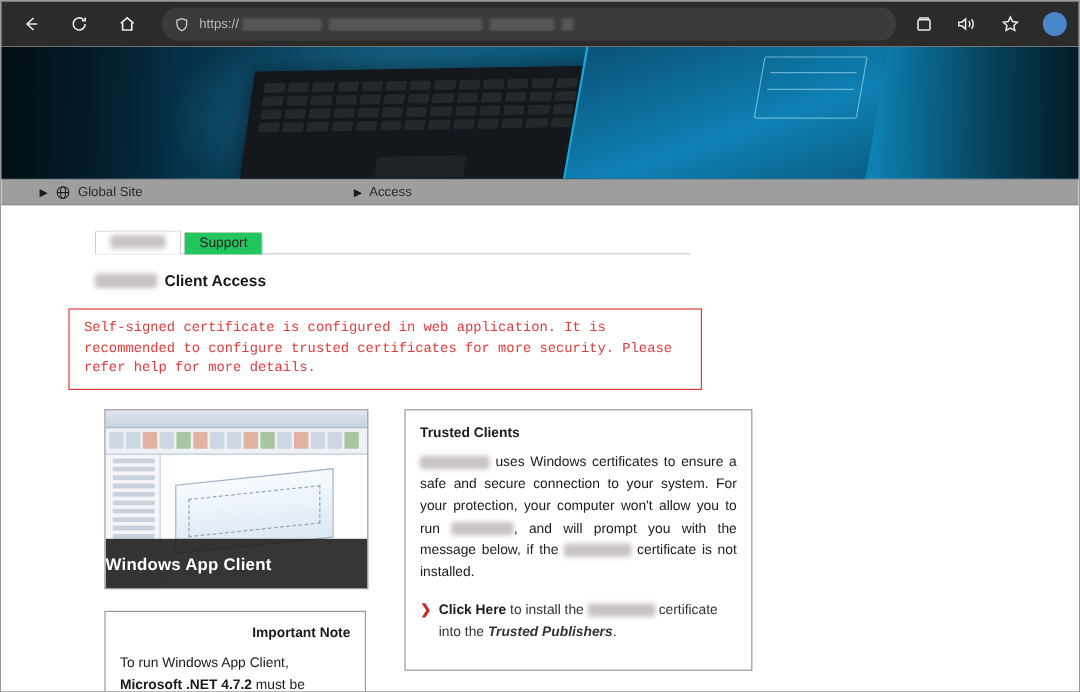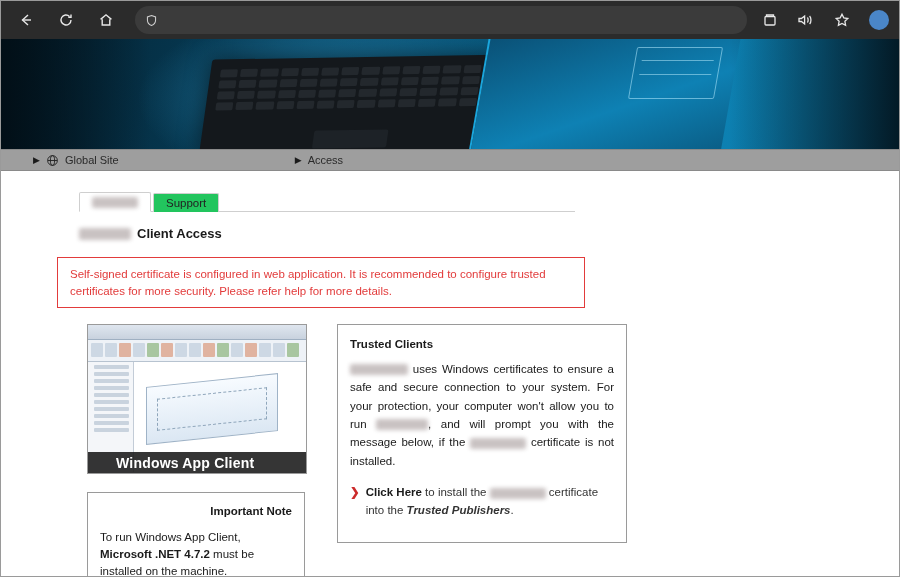--- a/index.html
+++ b/index.html
@@ -253,20 +253,21 @@
 
   .alert {
     margin: 16px 0 0 56px;
     width: 528px;
     border: 1px solid #e23b3b;
     box-sizing: border-box;
     padding: 8px 12px;
     color: #e23b3b;
     font-size: 11.5px;
     line-height: 1.45;
+    font-family: Liberation Mono, monospace;
   }
 
   .panels {
     margin: 16px 0 0 86px;
     display: flex;
     align-items: flex-start;
     gap: 32px;
   }
 
   
@@ -331,28 +332,28 @@
   }
   .shot-canvas .diagram::after {
     content: "";
     position: absolute;
     left: 10px; top: 12px; right: 10px; bottom: 12px;
     border: 1px dashed #8fa6bb;
   }
   .app-caption {
     position: absolute;
     left: 0; right: 0; bottom: 0;
-    height: 21px;
+    height: 41px;
     background: rgba(25,25,25,0.88);
     color: #ffffff;
     font-size: 14px;
     font-weight: bold;
     display: flex;
     align-items: center;
-    padding-left: 28px;
+    padding-left: 0;
     box-sizing: border-box;
     letter-spacing: 0.2px;
   }
 
   .note-box {
     margin-top: 18px;
     width: 218px;
     border: 1px solid #9a9a9a;
     box-sizing: border-box;
     padding: 10px 12px 12px 12px;
@@ -414,20 +415,23 @@
         <path d="M2.6 7.4 L8 2.8 L13.4 7.4"></path>
           <path d="M4.2 7.2V13h7.6V7.2"></path>
       </svg>
     </div>
 
     <div class="omnibox">
       <span class="shield">
         <svg width="13" height="13" viewBox="0 0 16 16" fill="none" stroke="#cfcfcf" stroke-width="1.3">
           <path d="M8 1.8 L13 3.6v4.1c0 3.1-2.2 5.3-5 6.5-2.8-1.2-5-3.4-5-6.5V3.6z"></path>
         </svg>
+      </span>
+      <span class="url-text">
+        <span>https://</span><span class="url-redact" style="width:66px"></span><span class="url-redact" style="width:128px"></span><span class="url-redact" style="width:54px"></span><span class="url-redact" style="width:10px"></span>
       </span>
     </div>
 
     <div class="right-icons">
       <div class="nav-btn">
         <svg width="16" height="16" viewBox="0 0 16 16" fill="none" stroke="#e8e8e8" stroke-width="1.3">
           <rect x="3" y="4.5" width="10" height="8.5" rx="1"></rect>
             <path d="M4.5 4.5V3h7v1.5"></path>
         </svg>
       </div>

